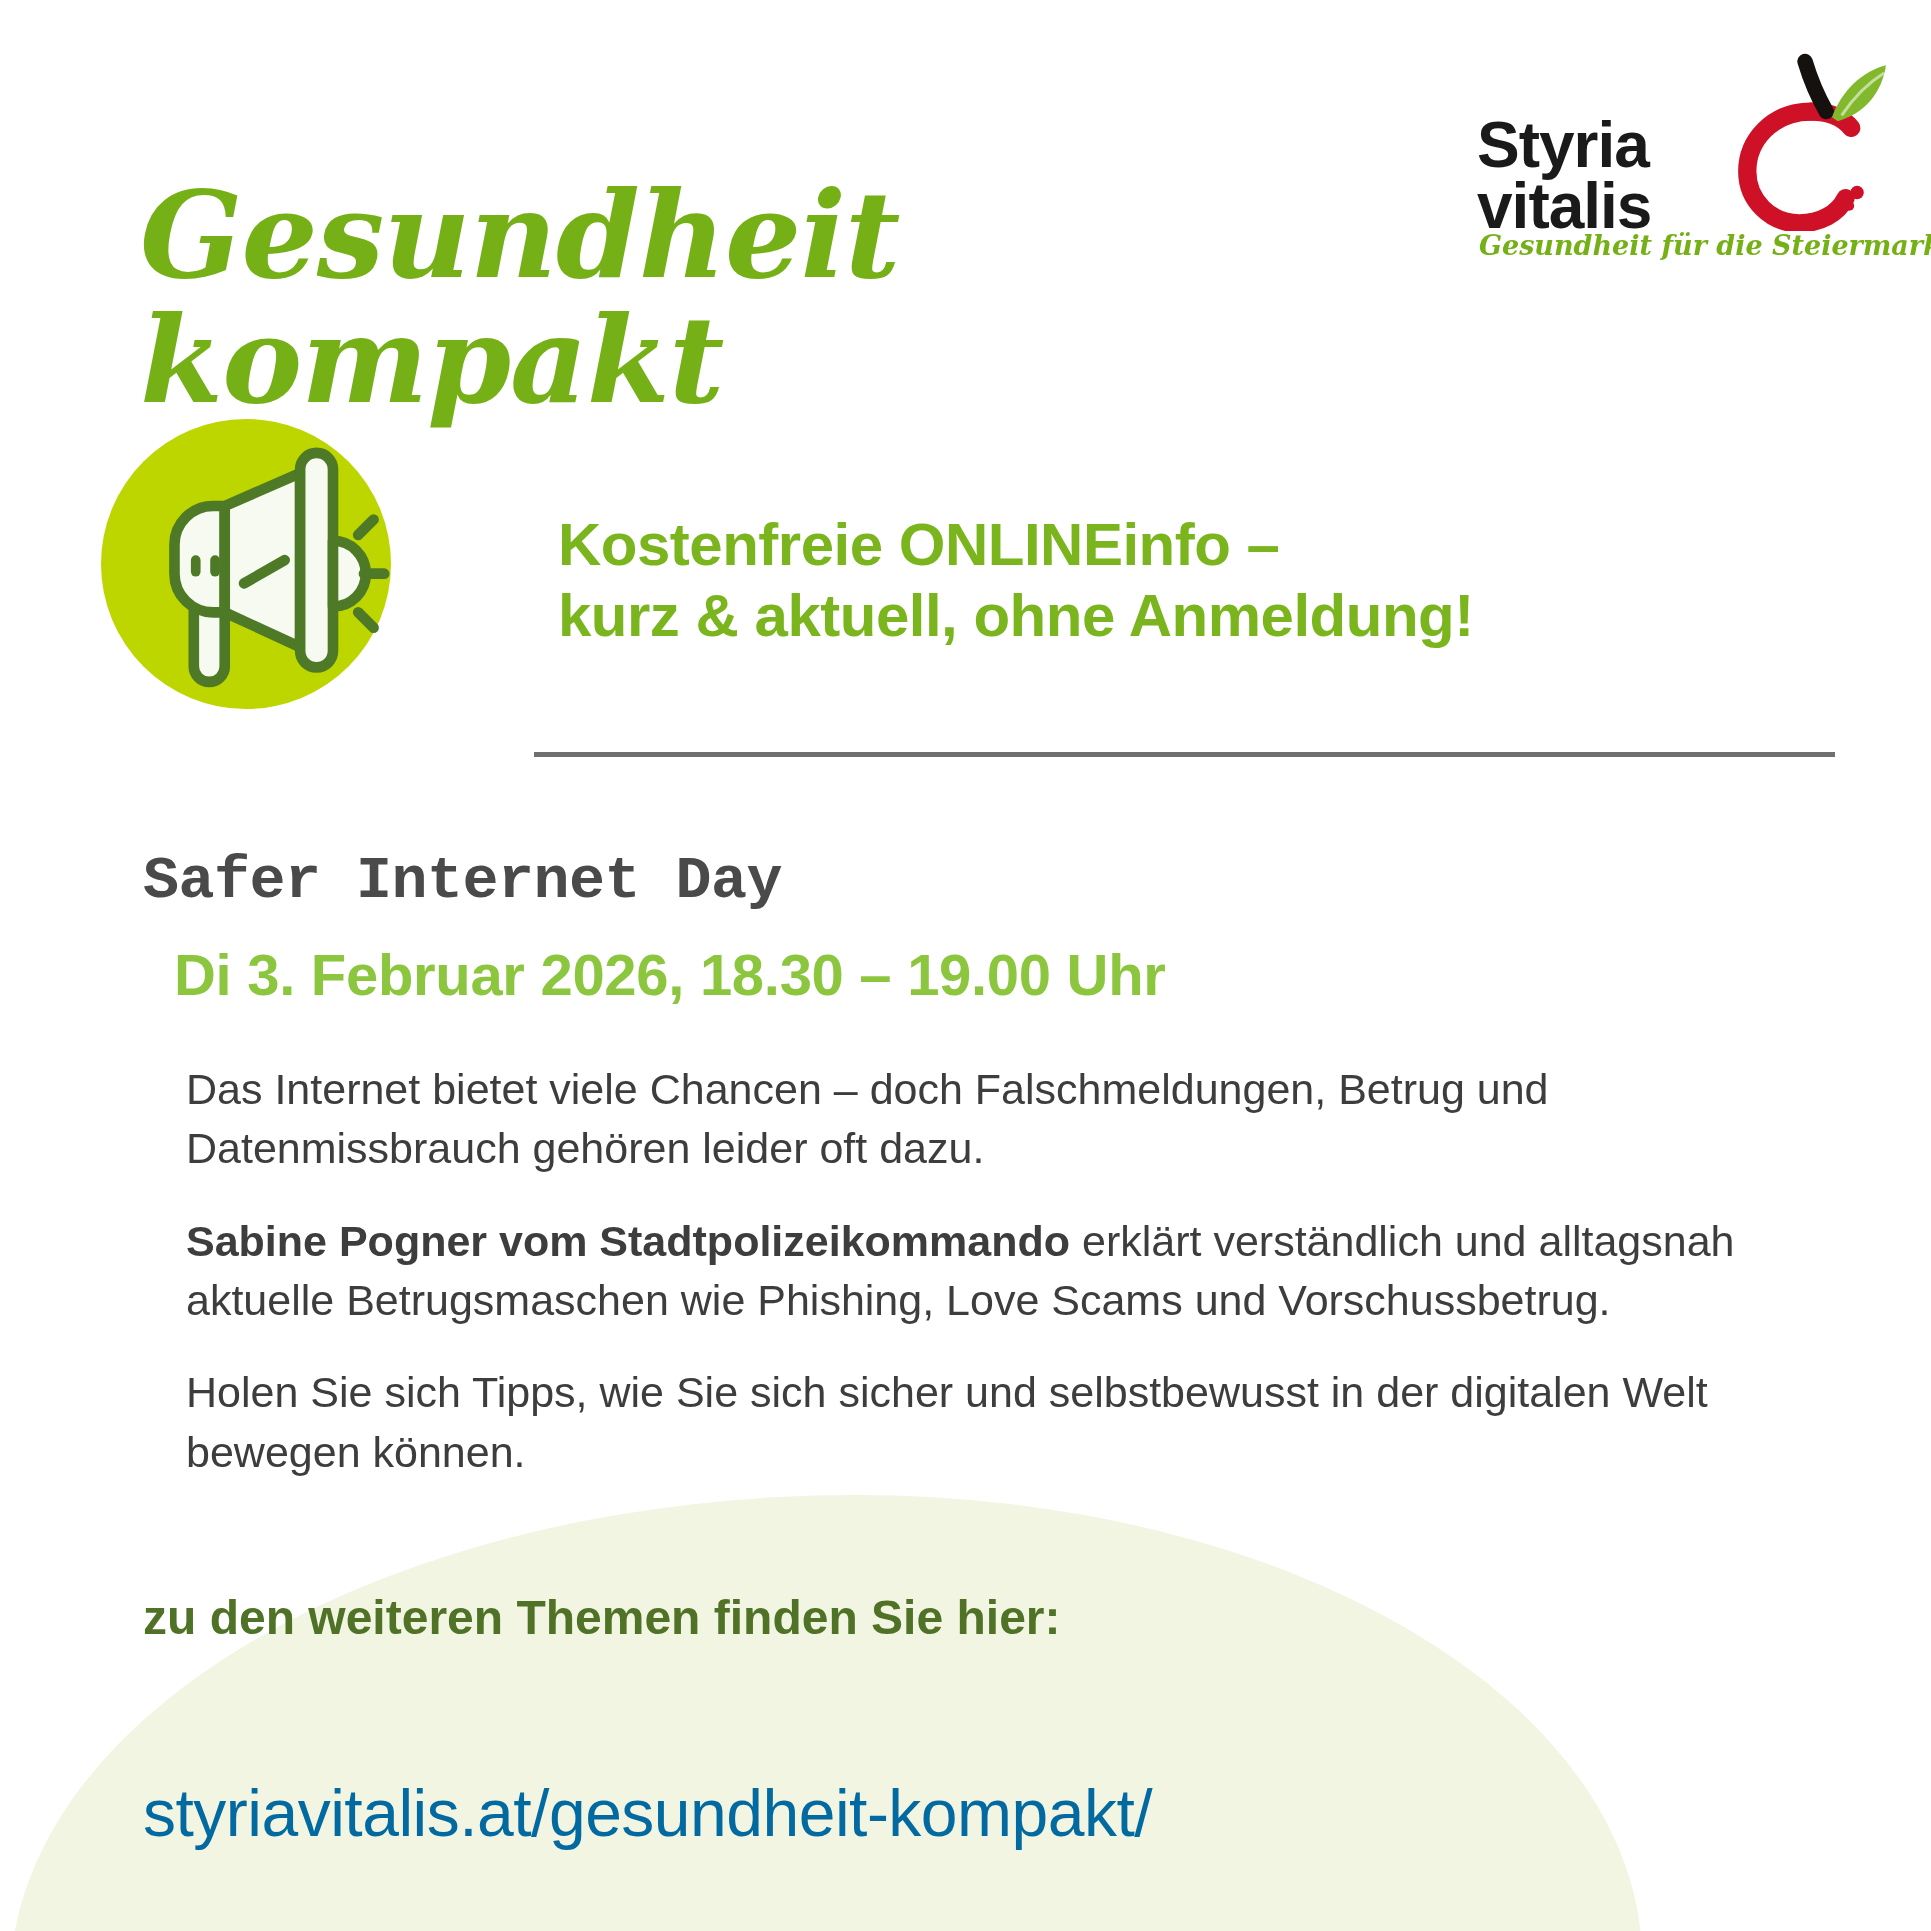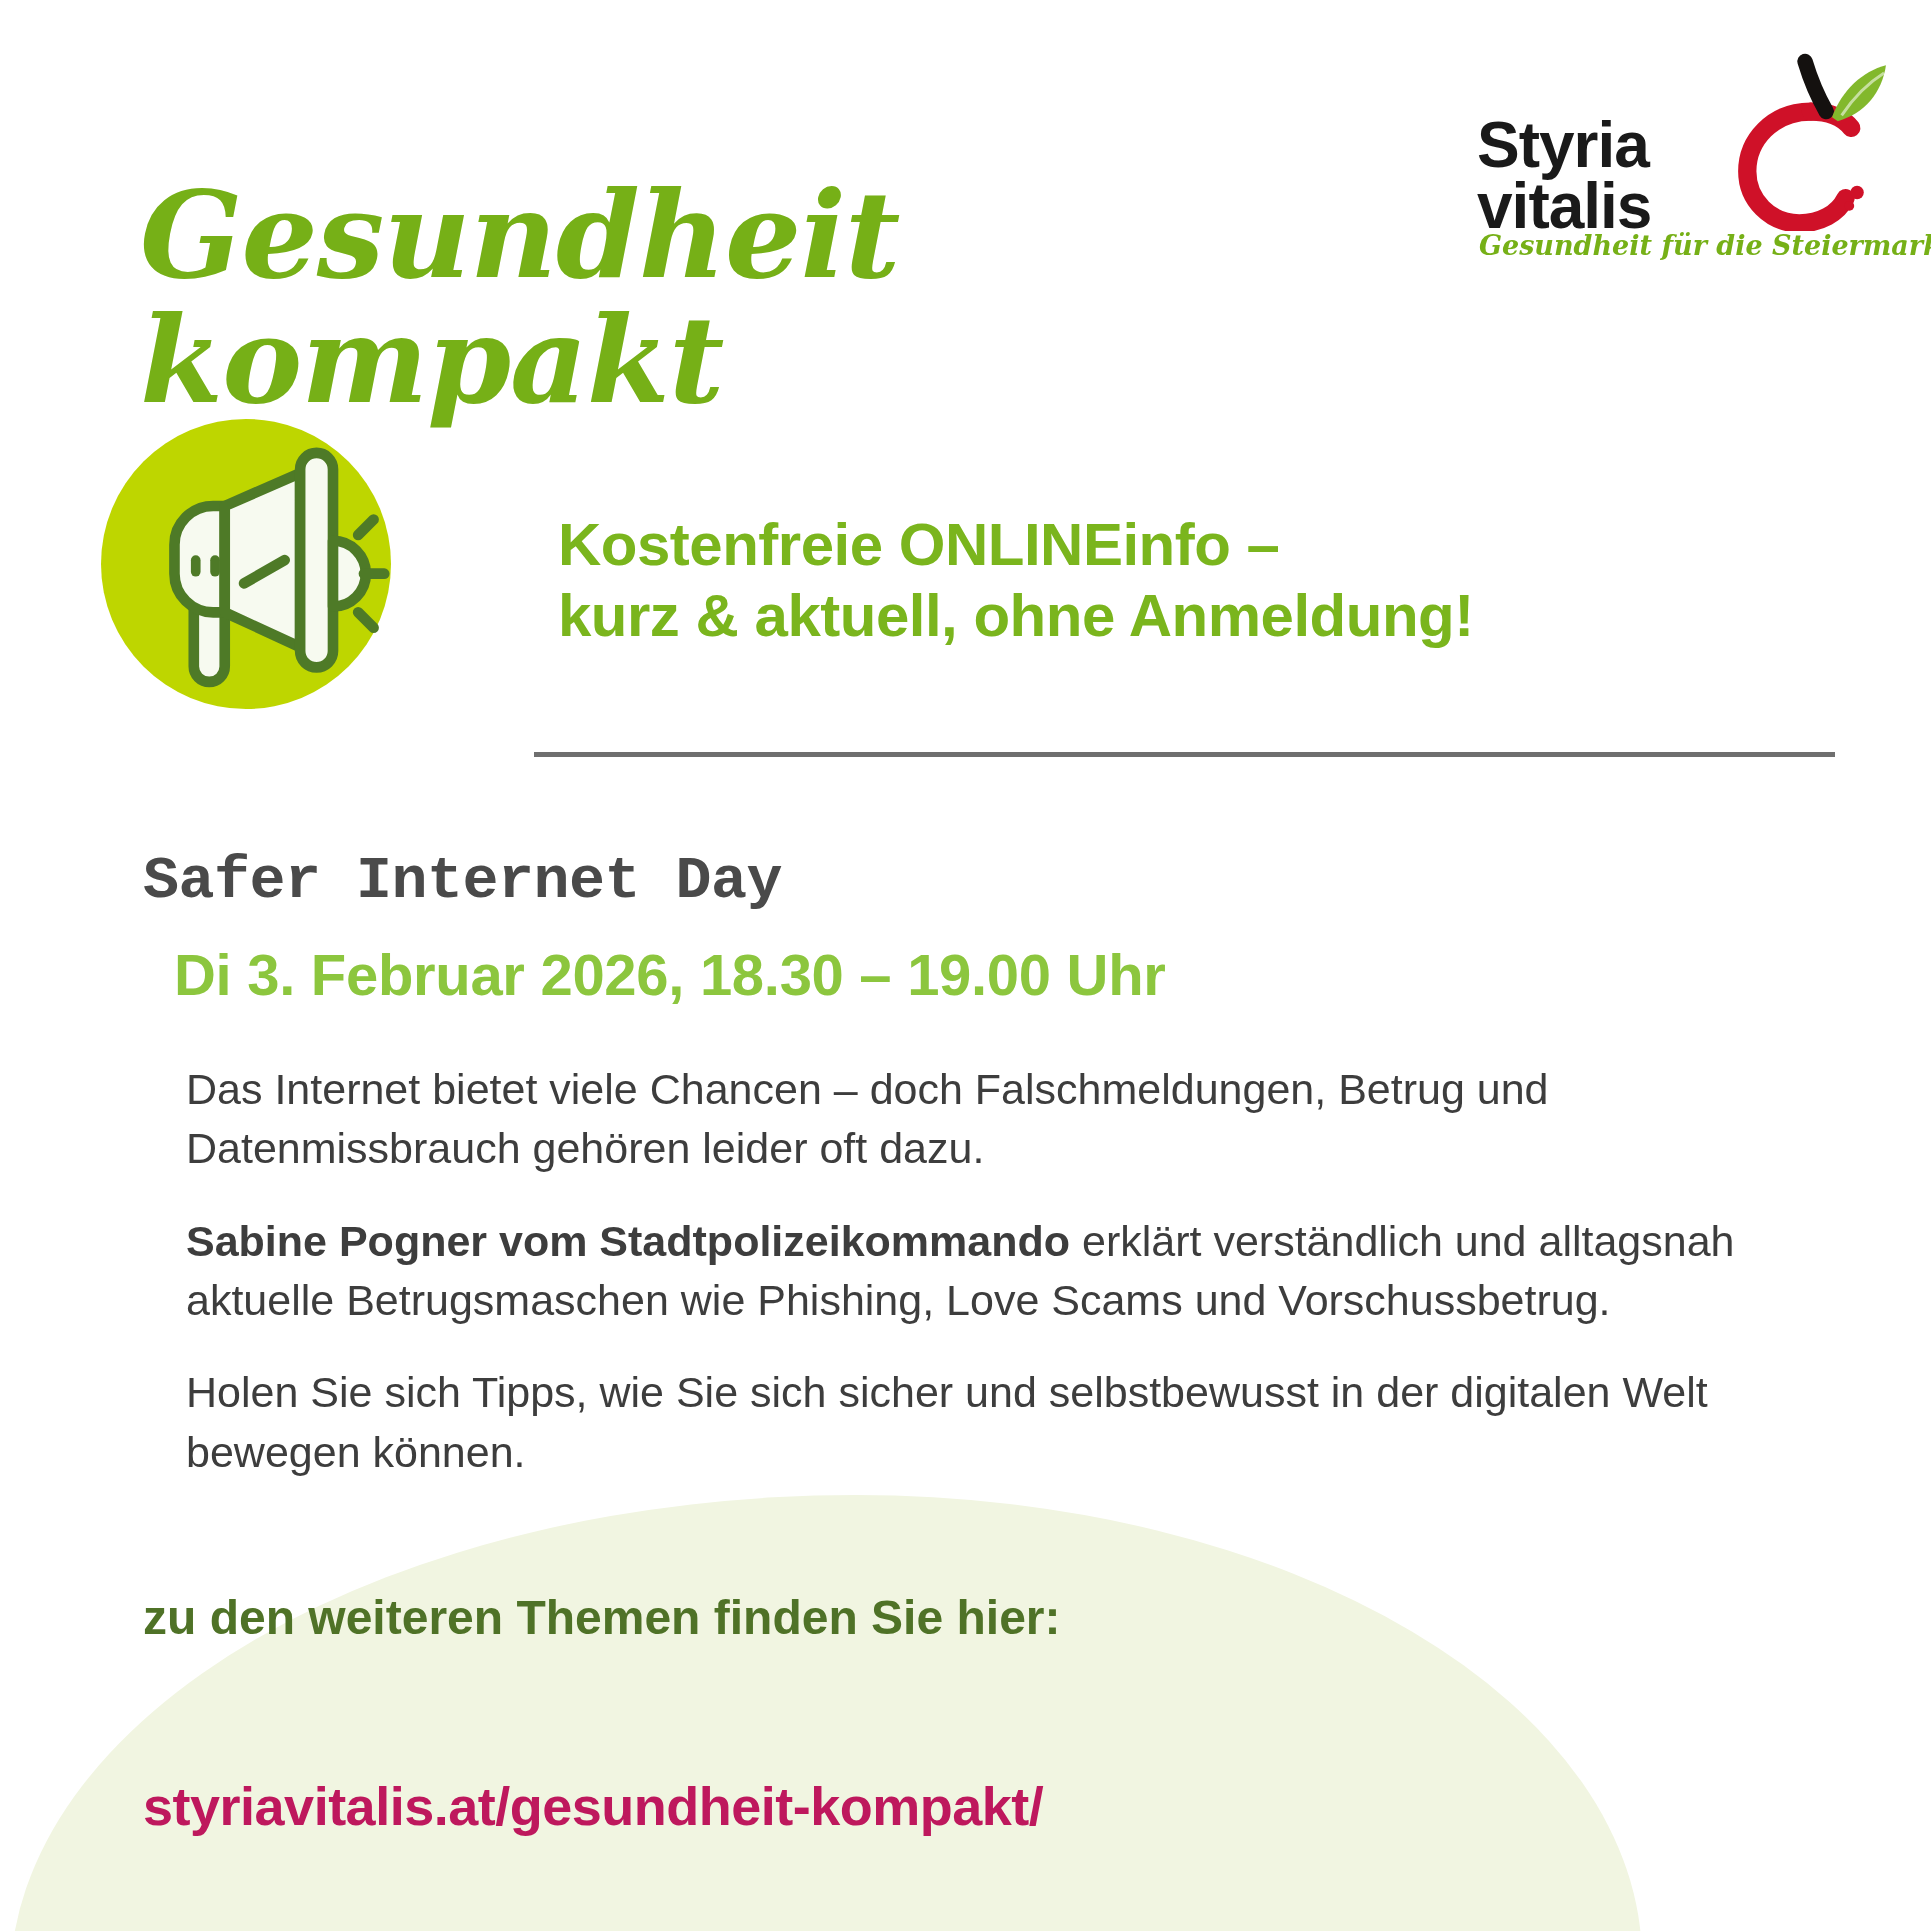--- a/index.html
+++ b/index.html
@@ -142,23 +142,23 @@
     font-weight:bold;
     font-size:48px;
     line-height:1.5;
     color:#4f7227;
     z-index:5;
   }
   .cta .c2{display:block;}
   .url{
     position:absolute; left:143px; top:1775px;
     font-family:"Liberation Sans Narrow","Liberation Sans",sans-serif;
-    font-weight:bold;
-    font-size:54px;
-    color:#be185d;
+    font-weight:normal;
+    font-size:66px;
+    color:#0369a1;
     z-index:5;
     letter-spacing:-0.5px;
   }
 </style>
 </head>
 <body>
 
 <div class="poster">
 
   <div class="blob"></div>

